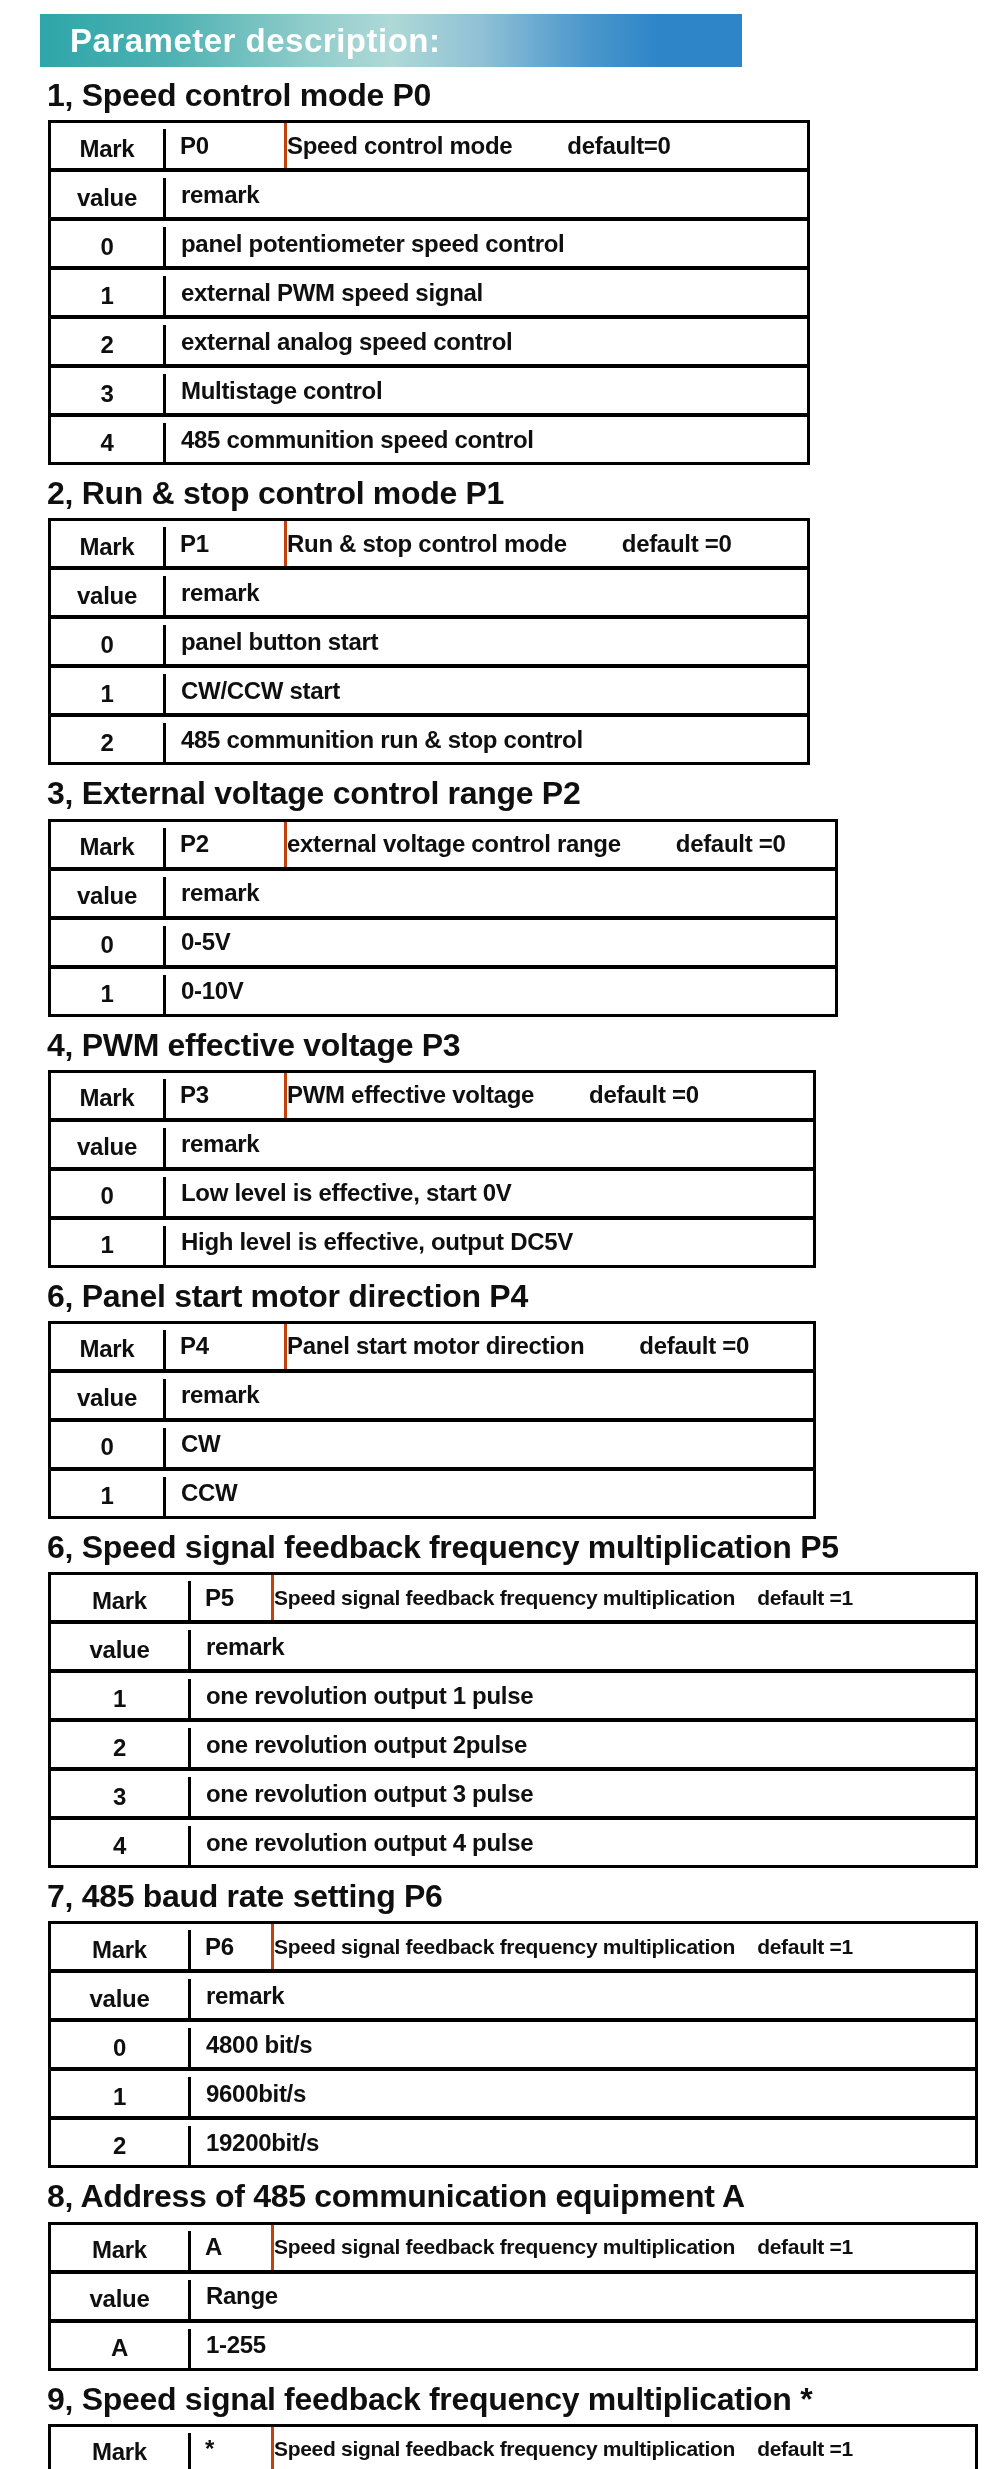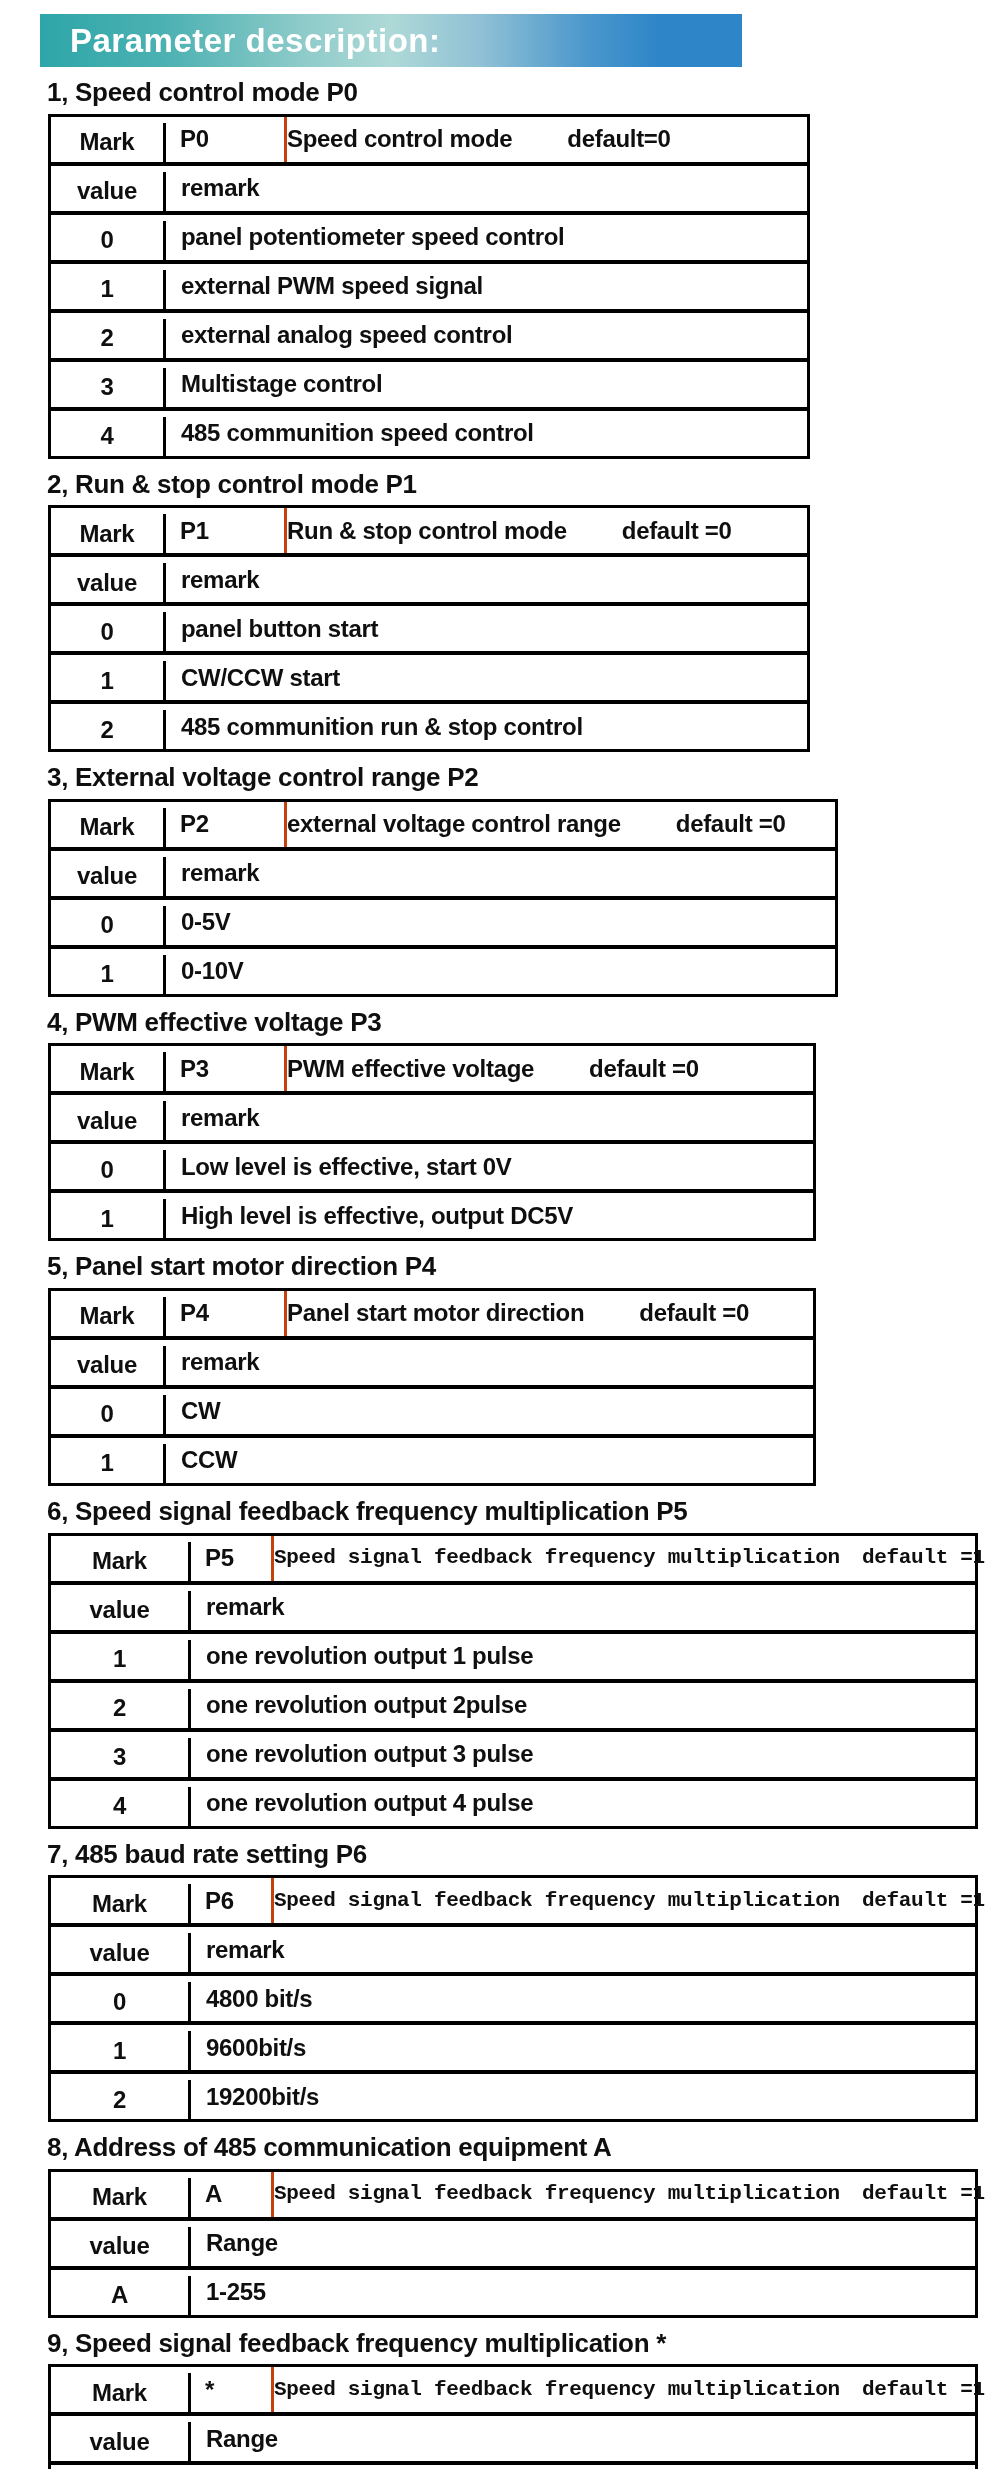--- a/index.html
+++ b/index.html
@@ -29,21 +29,21 @@
   .banner-title {
     color: #ffffff;
     font-size: 33px;
     padding-left: 30px;
     letter-spacing: 0.5px;
   }
 
   
   .sec-title {
     margin: 11px 0 7px 47px;
-    font-size: 26px;
+    font-size: 32px;
     line-height: 1.1;
     letter-spacing: -0.3px;
   }
 
   .tbl {
     margin-left: 48px;
     border: 3px solid #000000;
     background: #ffffff;
   }
   .t-a { width: 756px; }  
@@ -81,21 +81,21 @@
     padding-left: 14px;
     border-right: 3px solid #c2410c;
   }
   .t-w .c-code { width: 66px; }
   .c-desc {
     flex: 1 1 auto;
     justify-content: flex-start;
     gap: 55px;
     white-space: nowrap;
   }
-  .t-w .c-desc { gap: 22px; font-size: 21px; font-family: Liberation Mono, monospace; }
+  .t-w .c-desc { gap: 22px; font-size: 21px; }
   .c-remark {
     flex: 1 1 auto;
     padding: 5px 12px 5px 15px;
   }
   .small-remark { font-size: 22px; letter-spacing: -0.4px; }
   .tall { min-height: 84px; }
 </style>
 </head>
 <body>
 
@@ -217,21 +217,21 @@
       <div class="cell c-remark">Low level is effective, start 0V</div>
     </div>
     <div class="row">
       <div class="cell c-mark">1</div>
       <div class="cell c-remark">High level is effective, output DC5V</div>
     </div>
   </div>
 </div>
 
 <div>
-  <div class="sec-title">5‚ Panel start motor direction P4</div>
+  <div class="sec-title">6‚ Panel start motor direction P4</div>
   <div class="tbl t-c">
     <div class="row">
       <div class="cell c-mark">Mark</div>
       <div class="cell c-code">P4</div>
       <div class="cell c-desc">
         <span>Panel start motor direction</span>
         <span>default =0</span>
       </div>
     </div>
     <div class="row">

